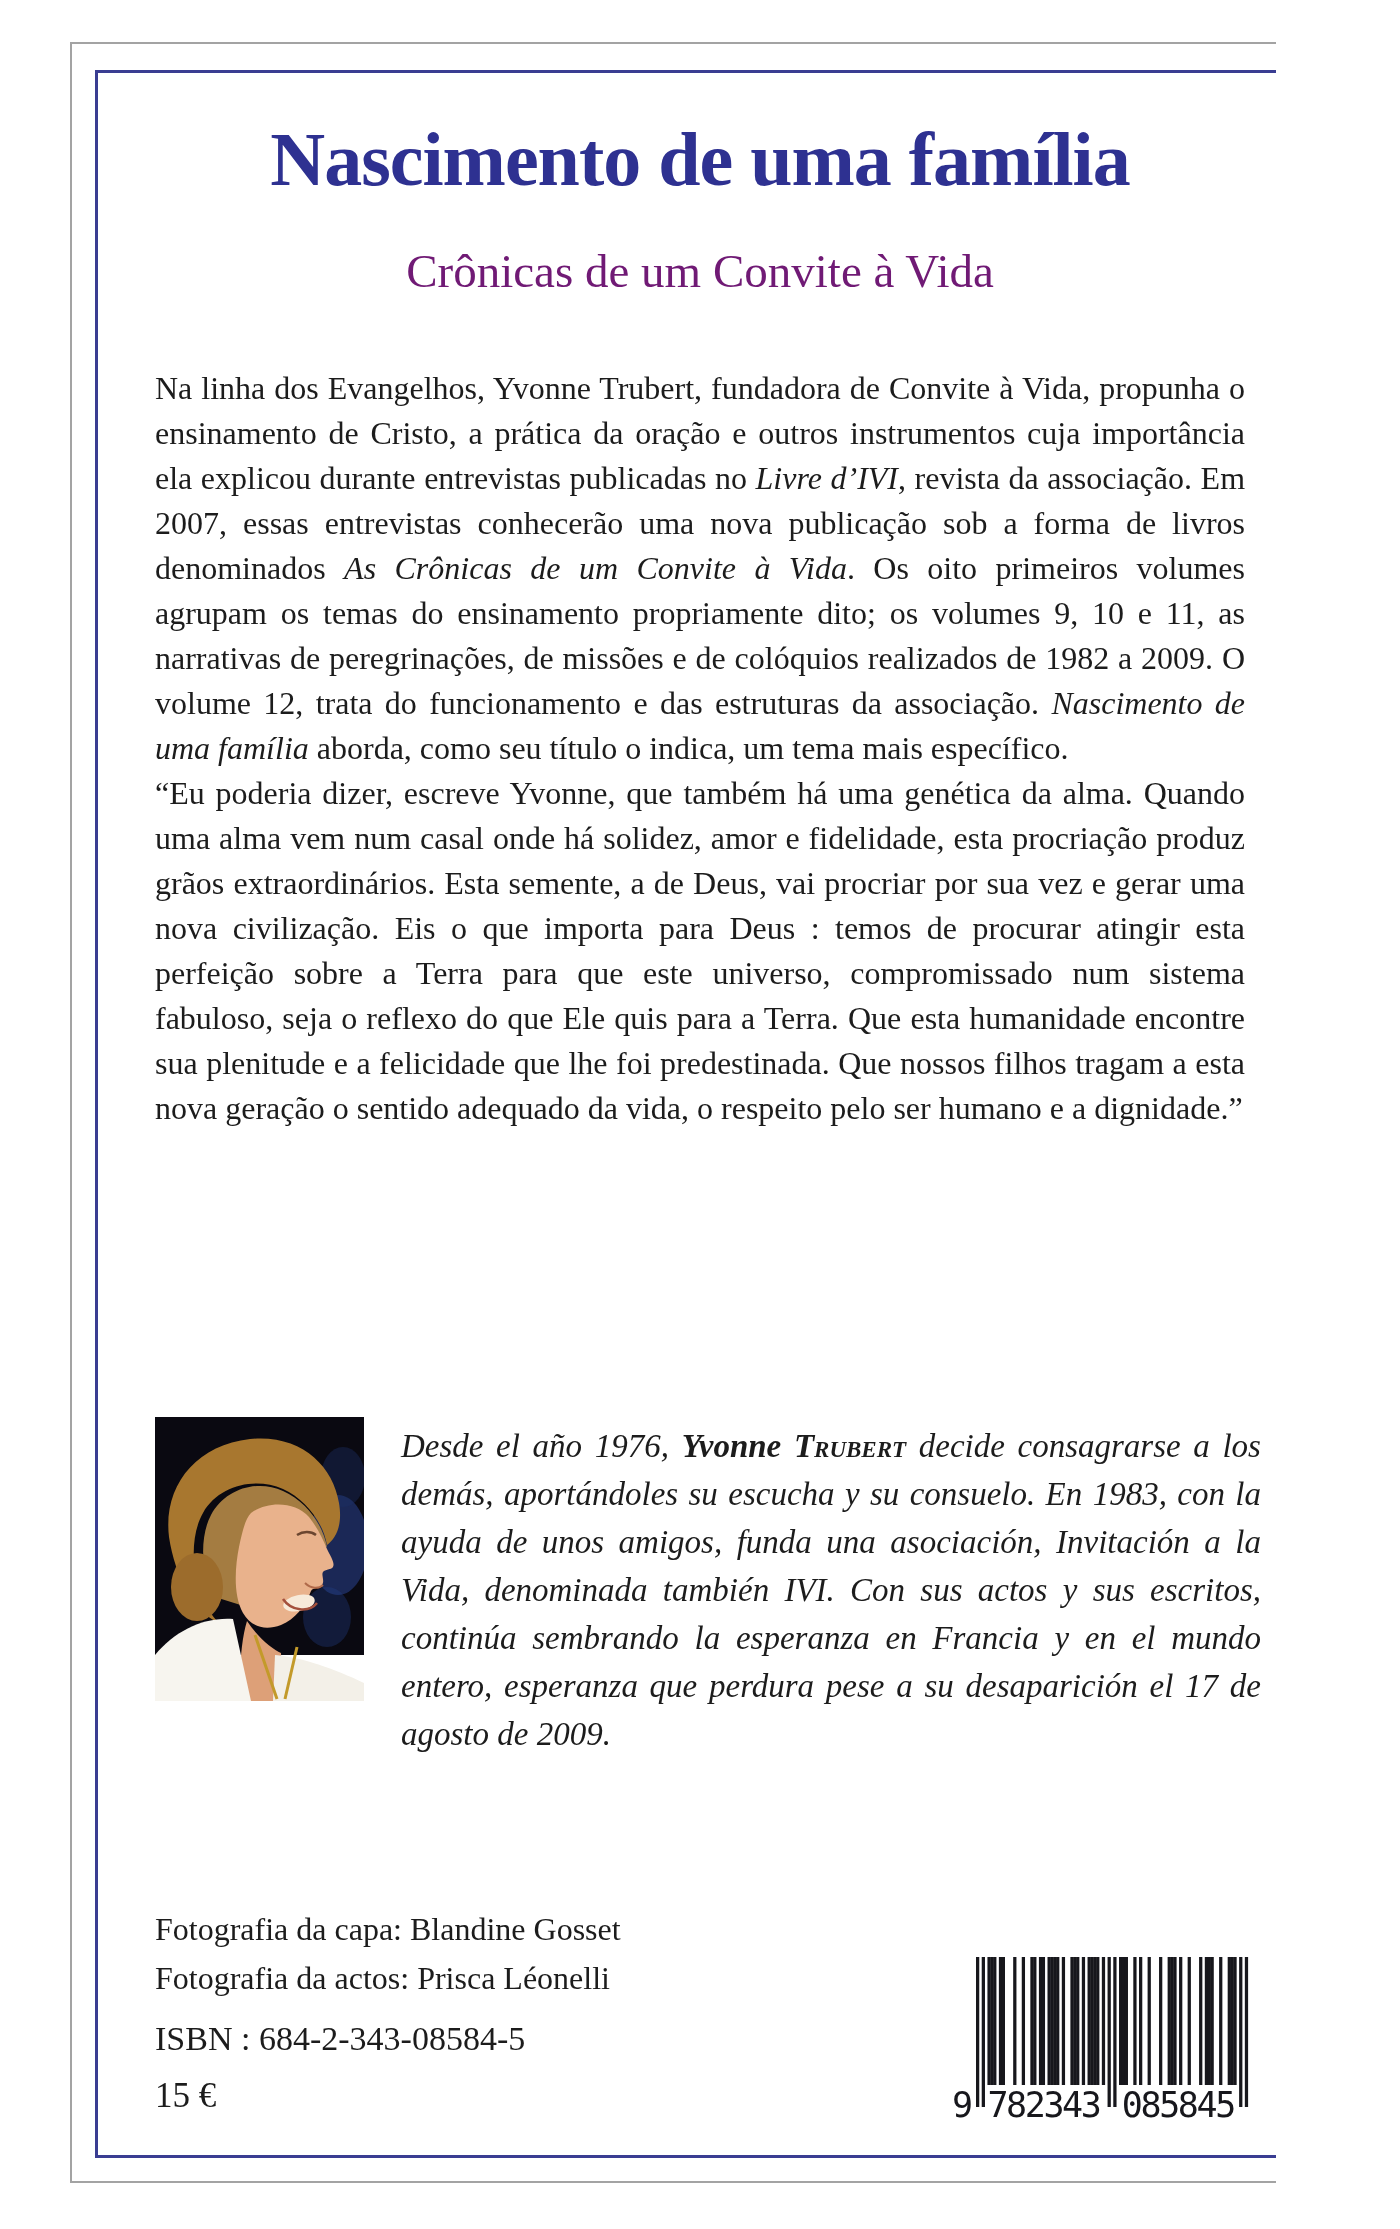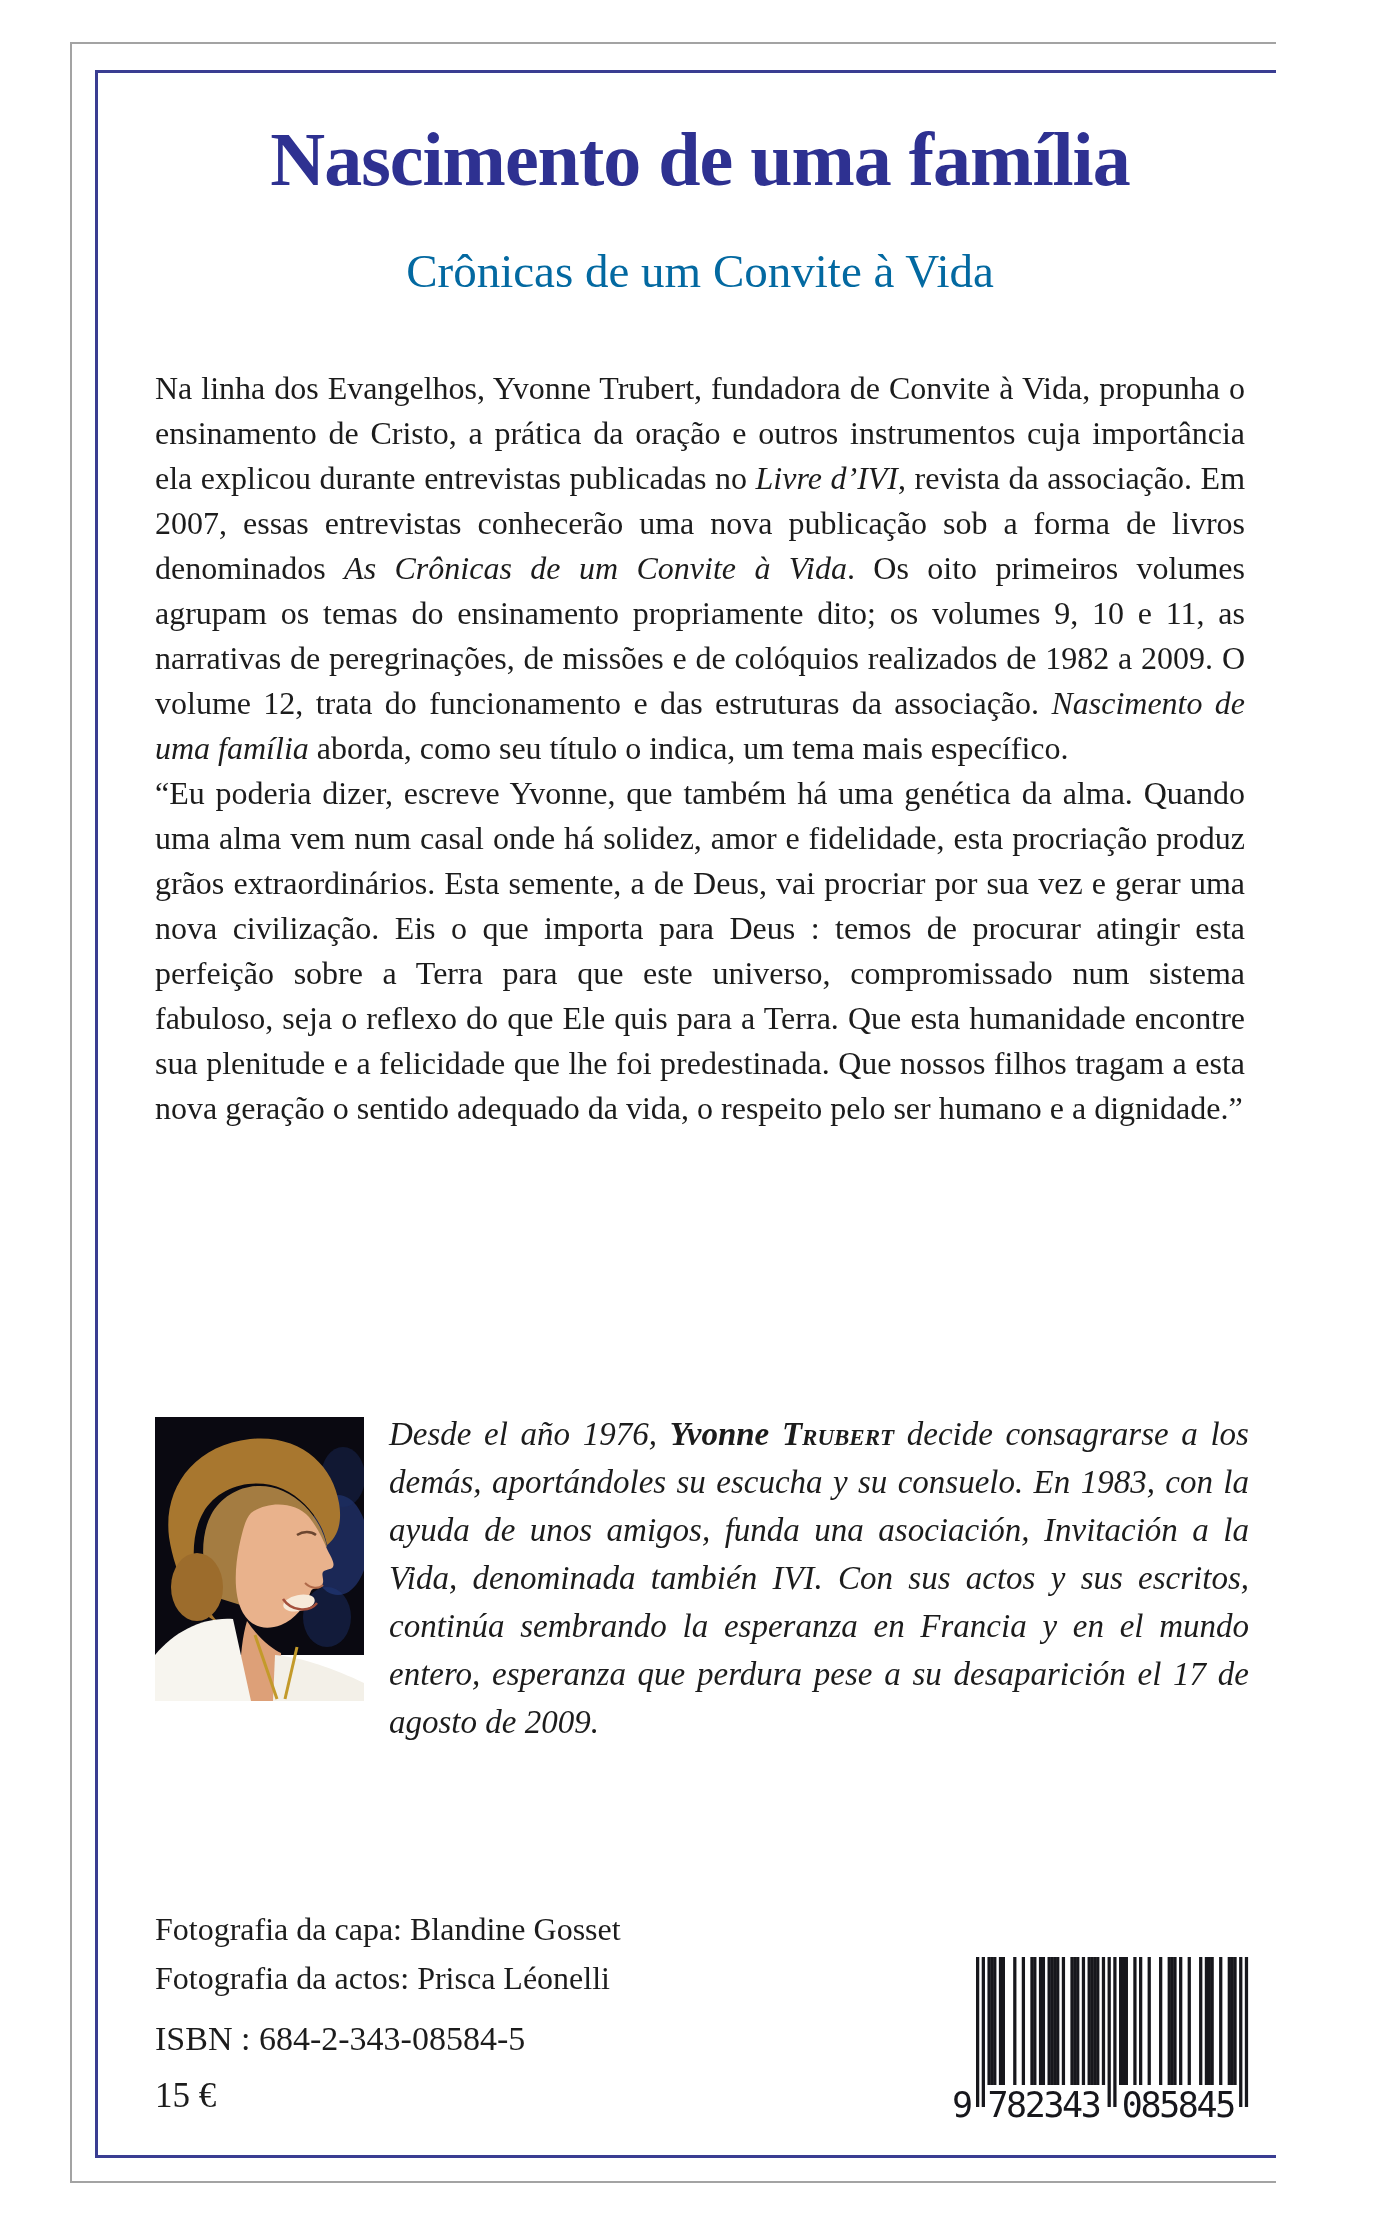--- a/index.html
+++ b/index.html
@@ -4,27 +4,27 @@
 <style>
   html,body{margin:0;padding:0;background:#ffffff;}
   .page{position:relative;width:1276px;height:2229px;background:#ffffff;
         font-family:"Liberation Serif",serif;color:#1c1c1c;overflow:hidden;}
   .abs{position:absolute;}
   .outer-frame{left:70px;top:42px;width:1253px;height:2137px;border:2px solid #a3a3a3;}
   .inner-frame{left:95px;top:70px;width:1202px;height:2082px;border:3px solid #3a3d92;}
   .title{left:0;top:116px;width:1400px;margin:0;text-align:center;
          font-size:76px;font-weight:700;color:#2e3191;letter-spacing:-1px;}
   .subtitle{left:0;top:244px;width:1400px;margin:0;text-align:center;
-            font-size:47px;font-weight:400;color:#0369a1;}
+            font-size:47px;font-weight:400;color:#701a75;}
   .textblock{left:155px;top:366px;width:1090px;}
   .para{margin:0;font-size:32px;line-height:45px;text-align:justify;}
   .seg-i{font-style:italic;}
   .seg-b{font-weight:700;}
   .seg-bsc{font-weight:700;font-variant:small-caps;}
-  .bio{left:385px;top:1406px;width:860px;margin:4px;font-style:italic;
+  .bio{left:385px;top:1406px;width:860px;margin:16px;font-style:italic;
        font-size:33px;line-height:48px;text-align:justify;}
   .photo{left:155px;top:1417px;width:209px;height:284px;}
   .credits{left:155px;top:1905px;font-size:32px;line-height:49px;}
   .isbn{left:155px;top:2020px;font-size:34px;}
   .price{left:155px;top:2076px;font-size:35px;}
   .barcode{left:950px;top:1957px;}
   .bcd{font-family:"DejaVu Sans Mono",monospace;font-size:35px;fill:#17171c;}
 </style>
 </head>
 <body>

